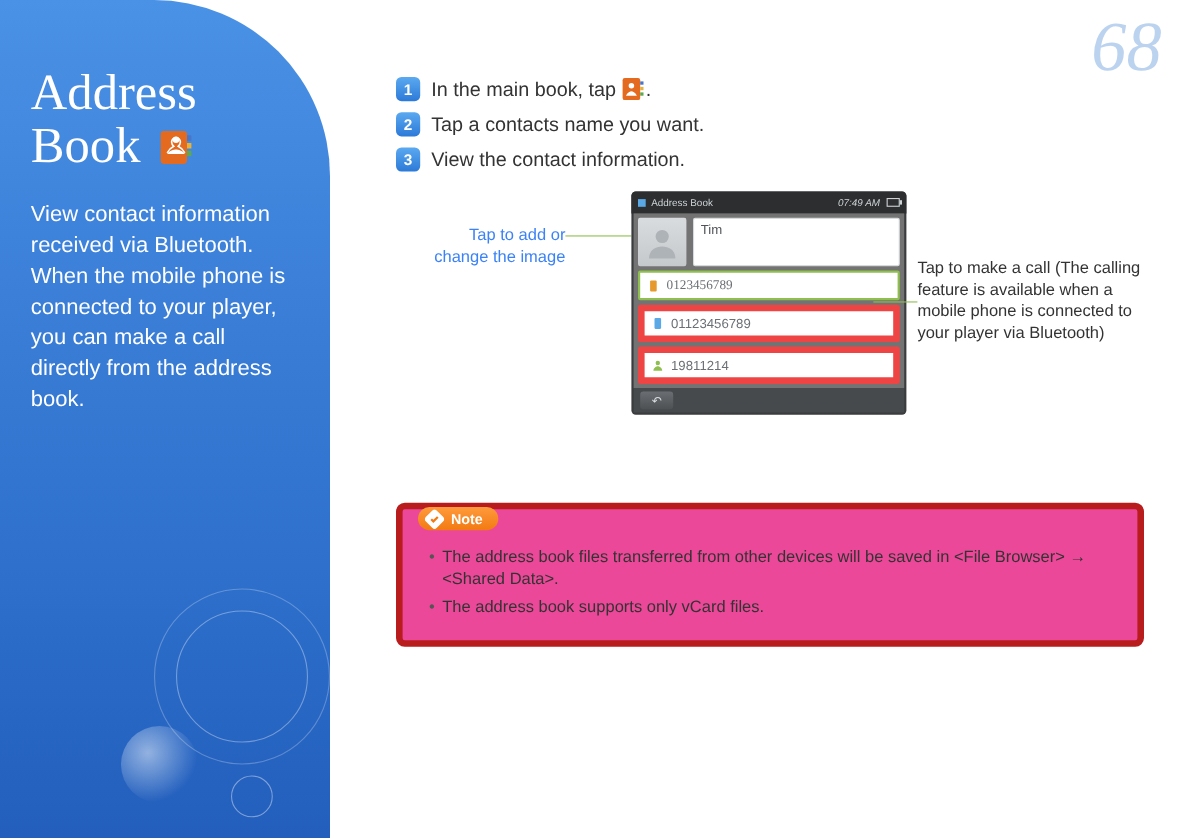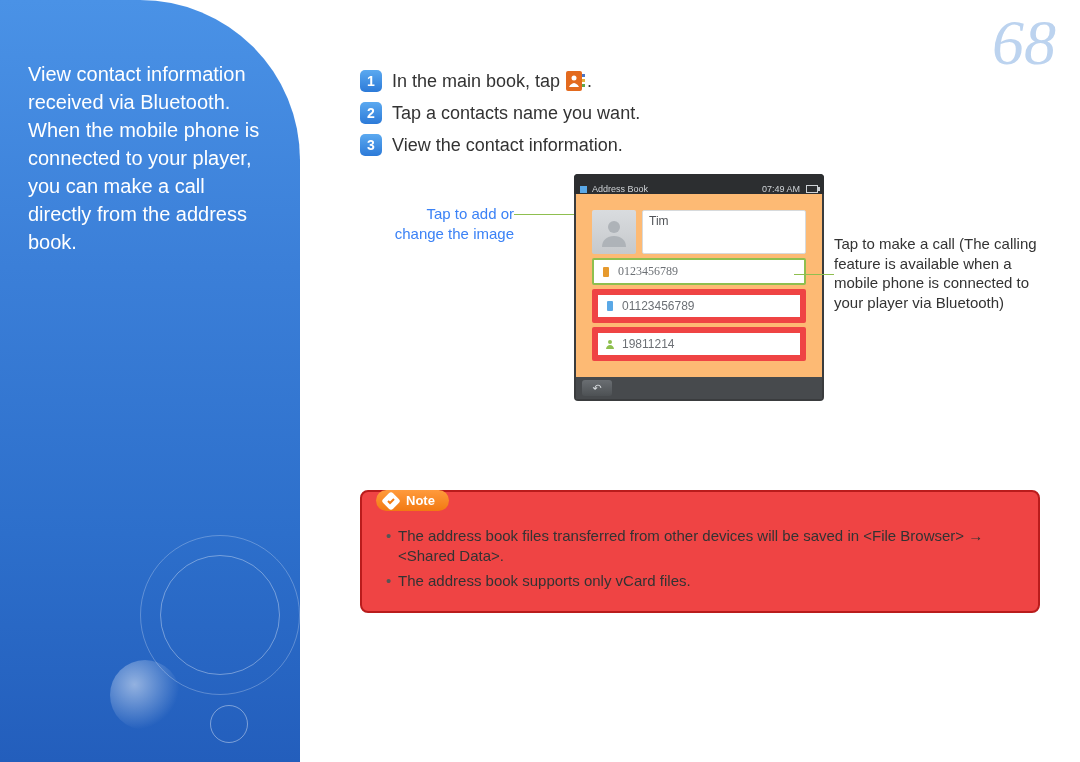--- a/index.html
+++ b/index.html
@@ -145,36 +145,36 @@
     left: 200px;
     top: 0;
     width: 250px;
     background: #3a3c3e;
     border-radius: 4px;
     padding-bottom: 2px;
   }
   .device-header {
     height: 20px;
     display: flex;
-    align-items: flex-end;
+    align-items: center;
     padding: 0 6px;
     font-size: 9px;
     color: #cfd3d6;
     background: #2c2e30;
     border-radius: 4px 4px 0 0;
     justify-content: space-between;
   }
   .device-header-left { display: flex; align-items: center; gap: 5px; }
   .sq { width: 7px; height: 7px; background: #5aa8e6; }
   .batt { width: 12px; height: 8px; border: 1px solid #cfd3d6; position: relative; }
   .batt::after { content:""; position:absolute; right:-3px; top:1px; width:2px; height:4px; background:#cfd3d6;}
   .device-body {
-    background: #fdba74;
+    background: #737373;
     margin: 0 2px;
-    padding: 16px;
+    padding: 4px;
   }
   .row1 { display: flex; gap: 6px; }
   .avatar {
     width: 44px; height: 44px;
     background: linear-gradient(180deg,#d9dcdf,#c6c9cc);
     display: flex; align-items: center; justify-content: center;
     border-radius: 2px;
   }
   .avatar svg { width: 34px; height: 34px; }
   .namebox {
@@ -212,24 +212,24 @@
   .backbtn {
     width: 30px; height: 16px;
     background: linear-gradient(180deg,#6a6e72,#4d5154);
     border-radius: 3px;
     display: flex; align-items: center; justify-content: center;
     color: #d9dde0; font-size: 11px;
   }
 
   
   .note {
-    margin-top: 116px;
-    border: 2px solid #b91c1c;
+    margin-top: 83px;
+    border: 6px solid #b91c1c;
     border-radius: 8px;
-    background: #ef4444;
+    background: #ec4899;
     padding: 14px 18px 16px 18px;
     position: relative;
   }
   .note-badge {
     position: absolute;
     top: -2px;
     left: 14px;
     transform: translateY(-0%);
     background: linear-gradient(180deg,#ff9a3c,#f27a12);
     color: #fff;
@@ -263,20 +263,36 @@
     content: "•";
     position: absolute;
     left: 6px;
     color: #555;
   }
 </style>
 </head>
 <body>
 
 <aside class="sidebar">
+  <h1 class="sidebar-title">
+    <span>Address</span><br>
+    <span>Book</span>
+    <span class="addrbook-icon">
+      <svg viewBox="0 0 34 34">
+        <rect x="3" y="2" width="24" height="30" rx="3" fill="#e36a1e"></rect>
+        <rect x="3" y="2" width="24" height="30" rx="3" fill="url(#g1)"></rect>
+        <rect x="27" y="6" width="4" height="5" fill="#4a76c8"></rect>
+        <rect x="27" y="13" width="4" height="5" fill="#e6b23c"></rect>
+        <rect x="27" y="20" width="4" height="5" fill="#5fa84f"></rect>
+        <path d="M9 22c2-4 6-6 6-6s-2-2-2-4 2-4 4-4 4 2 4 4-2 4-2 4 4 2 6 6" fill="none" stroke="#fff" stroke-width="1.5"></path>
+        <circle cx="17" cy="10" r="3" fill="#fff"></circle>
+        <path d="M9 23c2-3 6-4 8-4s6 1 8 4" fill="#fff"></path>
+      </svg>
+    </span>
+  </h1>
   <p class="sidebar-desc">View contact information received via Bluetooth. When the mobile phone is connected to your player, you can make a call directly from the address book.</p>
   <div class="decor decor2"></div>
   <div class="decor decor1"></div>
   <div class="decor decor3"></div>
   <div class="decor decor4"></div>
 </aside>
 
 <div class="page-num">68</div>
 
 <main class="main">
@@ -310,21 +326,21 @@
   <div class="shot-area">
     <div class="caption-left">Tap to add or change the image</div>
     <div class="line-left"></div>
 
     <div class="device">
       <div class="device-header">
         <div class="device-header-left">
           <span class="sq"></span>
           <span>Address Book</span>
         </div>
-        <div style="display:flex;align-items:center;gap:6px;">
+        <div style="display:flex;align-items:center;gap:6px;font-style:italic;">
           <span>07:49 AM</span>
           <span class="batt"></span>
         </div>
       </div>
       <div class="device-body">
         <div class="row1">
           <div class="avatar">
             <svg viewBox="0 0 34 34">
               <circle cx="17" cy="12" r="6" fill="#aeb3b8"></circle>
               <path d="M5 32c0-7 5-11 12-11s12 4 12 11" fill="#aeb3b8"></path>

